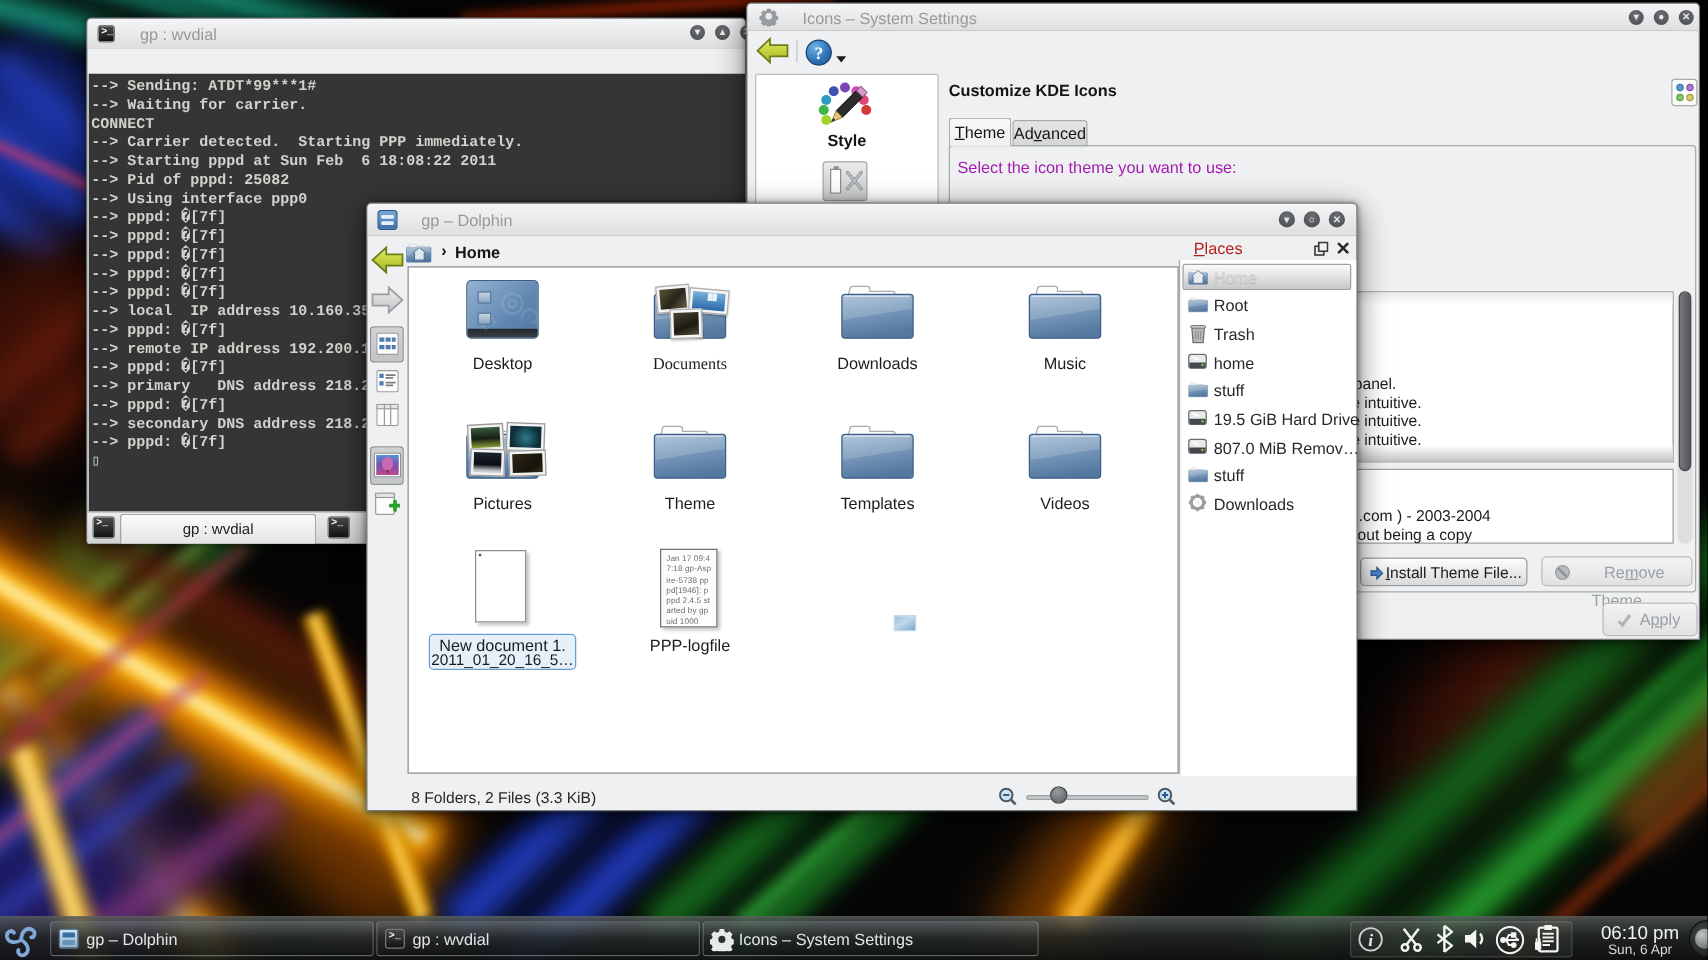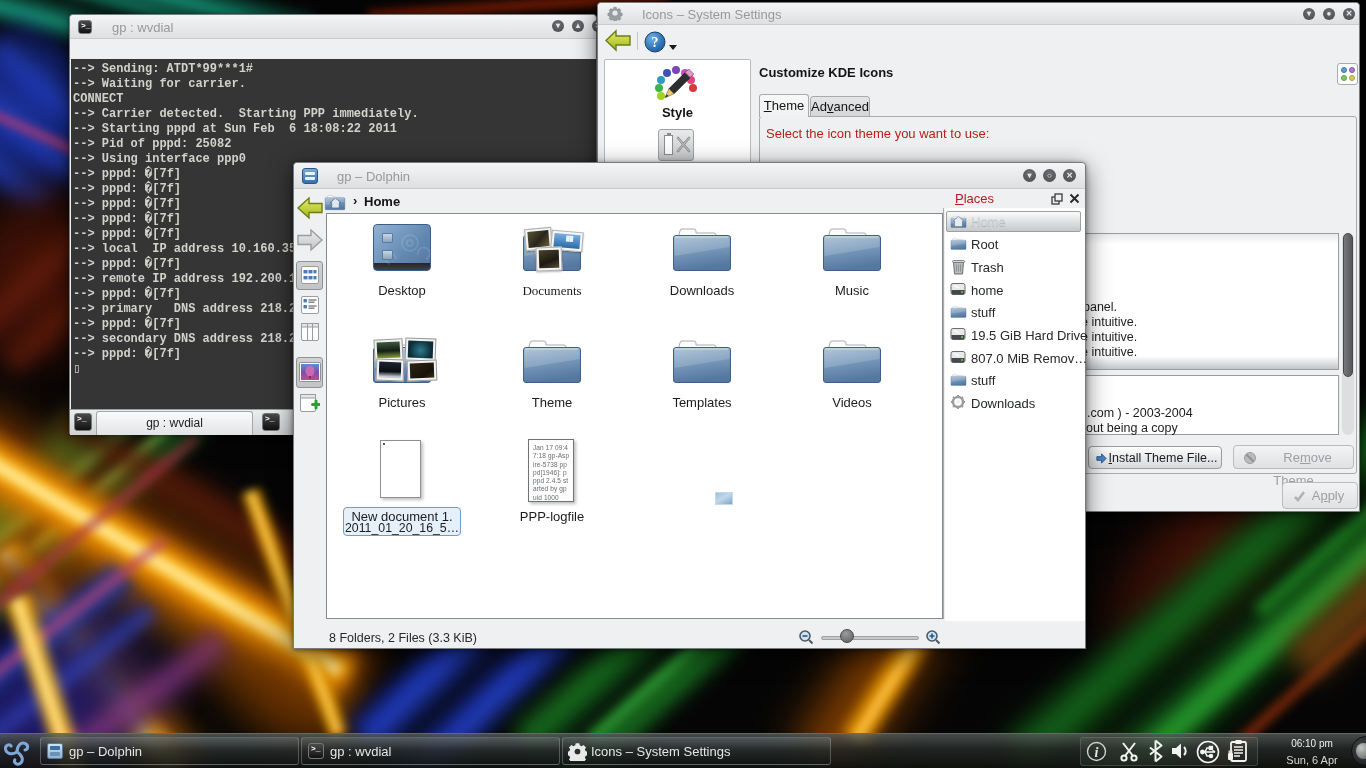--- a/index.html
+++ b/index.html
@@ -221,21 +221,21 @@
   <div class="abs" style="left:739px;top:60px;width:21px;height:22px;background:#fbfbfb;border:1px solid #a8abad;border-radius:3px;">
     <div class="abs" style="left:3px;top:3px;width:6px;height:6px;border-radius:50%;background:#5b9bd0;border:1px solid #3a7ab0;"></div>
     <div class="abs" style="left:11px;top:3px;width:6px;height:6px;border-radius:50%;background:#a87fcc;border:1px solid #8058ae;"></div>
     <div class="abs" style="left:3px;top:11px;width:6px;height:6px;border-radius:50%;background:#84c76a;border:1px solid #5aa342;"></div>
     <div class="abs" style="left:11px;top:11px;width:6px;height:6px;border-radius:50%;background:#d3cc66;border:1px solid #aaa23e;"></div>
   </div>
 
   <div class="abs" style="left:161px;top:113px;width:598px;height:358px;border:1px solid #a8abad;border-radius:3px;"></div>
   <div class="abs" style="left:161px;top:91px;width:50px;height:23px;background:linear-gradient(#f7f8f8,#eff0f1);border:1px solid #a8abad;border-bottom:none;border-radius:3px 3px 0 0;font-size:13px;color:#141414;text-align:center;line-height:22px;"><span style="text-decoration:underline;">T</span>heme</div>
   <div class="abs" style="left:212px;top:93px;width:60px;height:21px;background:linear-gradient(#e4e5e7,#d4d6d8);border:1px solid #a8abad;border-radius:3px 3px 0 0;font-size:13px;color:#141414;text-align:center;line-height:20px;">Ad<span style="text-decoration:underline;">v</span>anced</div>
-  <div class="abs" style="left:168px;top:123px;font-size:13px;color:#b91c1c;">Select the icon theme you want to use:</div>
+  <div class="abs" style="left:168px;top:123px;font-size:13px;color:#a21caf;">Select the icon theme you want to use:</div>
 
   <div class="abs" style="left:169px;top:230px;width:572px;height:137px;background:#fff;border:1px solid #9a9da0;">
     <div class="abs" style="left:0;top:0;width:100%;height:10px;background:linear-gradient(#e9eaeb,#ffffff);"></div>
     <div class="abs" style="left:0;bottom:0;width:100%;height:13px;background:linear-gradient(#ffffff,#c3c5c7);"></div>
   </div>
   <div class="abs" style="left:485px;top:297px;font-size:12.5px;color:#1c1c1c;">panel.</div>
   <div class="abs" style="left:483px;top:312px;font-size:12.5px;color:#1c1c1c;">e intuitive.</div>
   <div class="abs" style="left:483px;top:327px;font-size:12.5px;color:#1c1c1c;">e intuitive.</div>
   <div class="abs" style="left:483px;top:342px;font-size:12.5px;color:#1c1c1c;">e intuitive.</div>
 
@@ -615,18 +615,18 @@
   </svg>
   <svg class="abs" style="left:1226px;top:5px;" width="24" height="25" viewBox="0 0 24 25">
     <rect x="5" y="3" width="15" height="19" rx="1.5" fill="none" stroke="#f2f4f2" stroke-width="1.8"></rect>
     <rect x="9.5" y="1" width="6" height="4" fill="#f2f4f2"></rect>
     <g stroke="#f2f4f2" stroke-width="1.5">
         <path d="M8 8 h9 M8 11 h9 M8 14 h9 M8 17 h6"></path>
       </g>
     <rect x="2" y="14" width="5" height="7" rx="1" fill="#f2f4f2"></rect>
     <path d="M3.2 14 V11.5 M5.8 14 V11.5" stroke="#f2f4f2" stroke-width="1.2"></path>
   </svg>
-  <div style="position:absolute;left:1277px;top:4px;width:70px;height:16px;color:#f0f2f1;font-size:10px;text-align:center;">06:10 pm</div>
+  <div style="position:absolute;left:1277px;top:4px;width:70px;height:16px;color:#f0f2f1;font-size:15px;text-align:center;">06:10 pm</div>
   <div style="position:absolute;left:1277px;top:20px;width:70px;height:12px;color:#d4d8d5;font-size:11px;text-align:center;">Sun, 6 Apr</div>
 
   <div class="abs" style="left:1351px;top:2px;width:30px;height:30px;border-radius:50%;background:radial-gradient(circle at 40% 40%,#484d4a,#1c1f22 75%);border:1px solid #0f1114;"></div>
   <div class="abs" style="left:1356px;top:9px;width:15px;height:16px;border-radius:50%;background:radial-gradient(circle at 35% 30%,#c2c6c3,#6e7370 80%);"></div>
 </div>
 
 </body></html>

